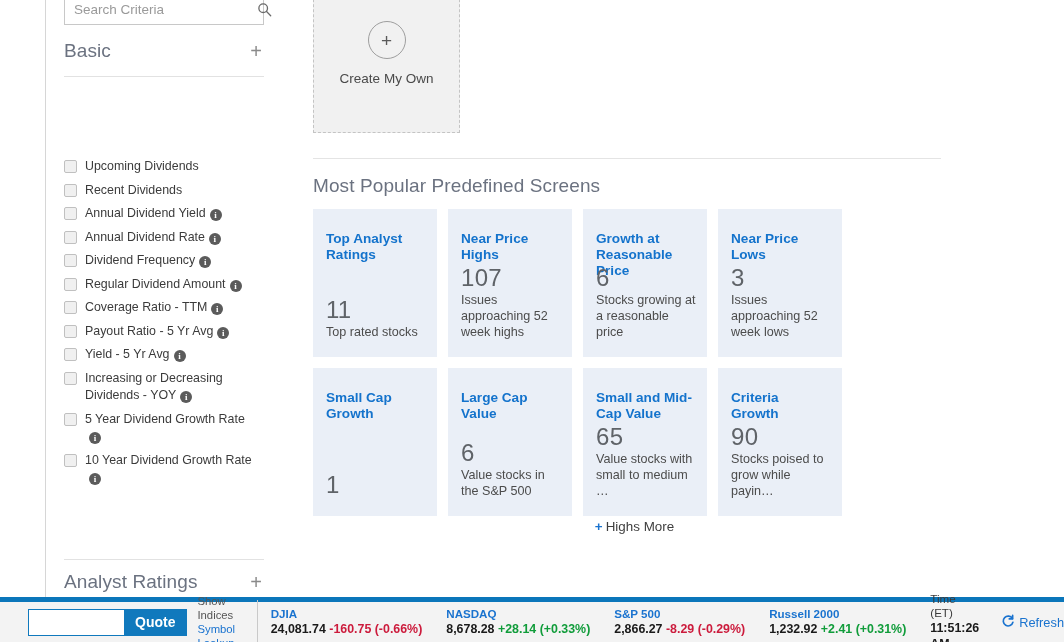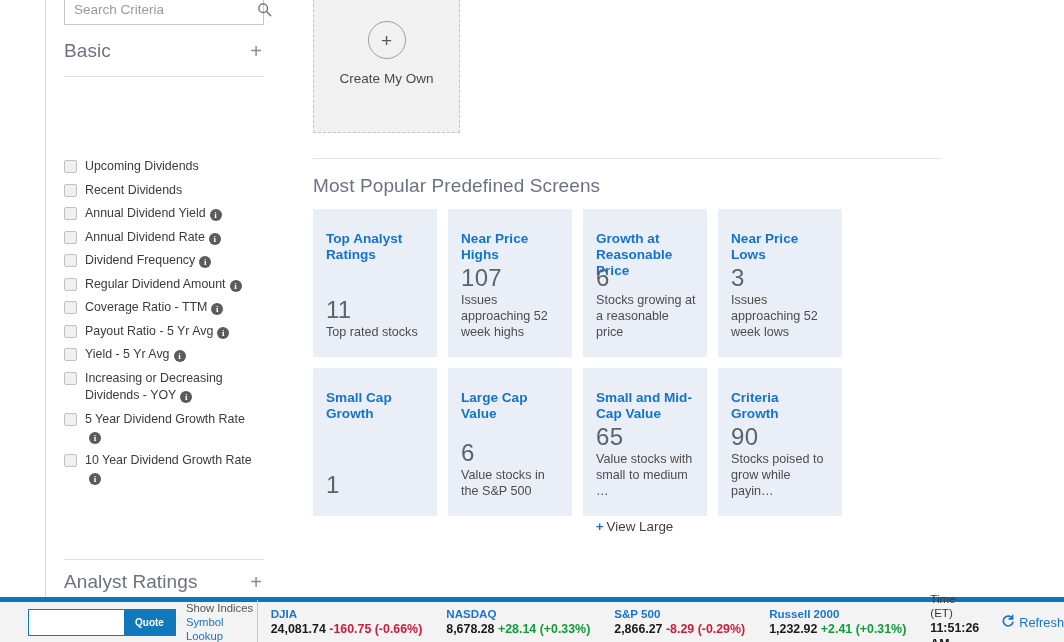--- a/index.html
+++ b/index.html
@@ -228,21 +228,21 @@
     padding: 0 5px;
     font-family: "Liberation Sans", sans-serif;
     font-size: 13px;
     background: #fff;
   }
   .quote-btn {
     background: #1079bd;
     color: #fff;
     border: none;
     font-family: "Liberation Sans", sans-serif;
-    font-size: 10px;
+    font-size: 14px;
     font-weight: bold;
     padding: 0 11px;
     cursor: pointer;
   }
   .quote-links {
     margin-left: 10px;
     font-size: 11.3px;
     line-height: 14px;
   }
   .quote-links .gray { color: #555; }
@@ -426,21 +426,21 @@
         <div class="card">
           <div class="card-title">Criteria Growth</div>
           <div class="card-body">
             <div class="card-count">90</div>
             <div class="card-desc">Stocks poised to grow while payin…</div>
           </div>
         </div>
       </div>
 
     <div class="view-more">
-      <span class="vm-plus">+</span><span>View Large</span>
+      <span class="vm-plus">+</span><span>Highs More</span>
     </div>
   </div>
 
   <div class="footer">
     <div class="quote-zone">
       <div class="quote-box">
         <input class="quote-input" type="text" placeholder="" style="">
         <button class="quote-btn">Quote</button>
       </div>
       <div class="quote-links">

